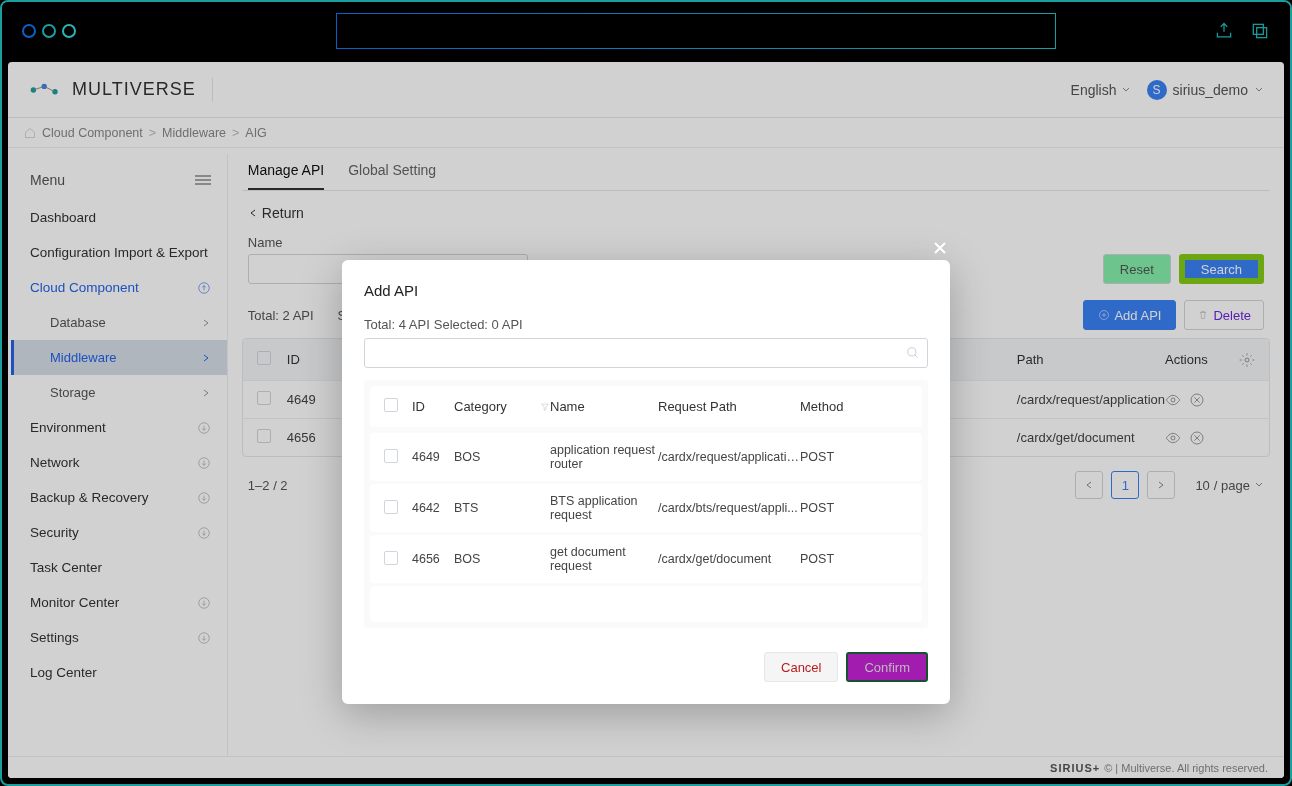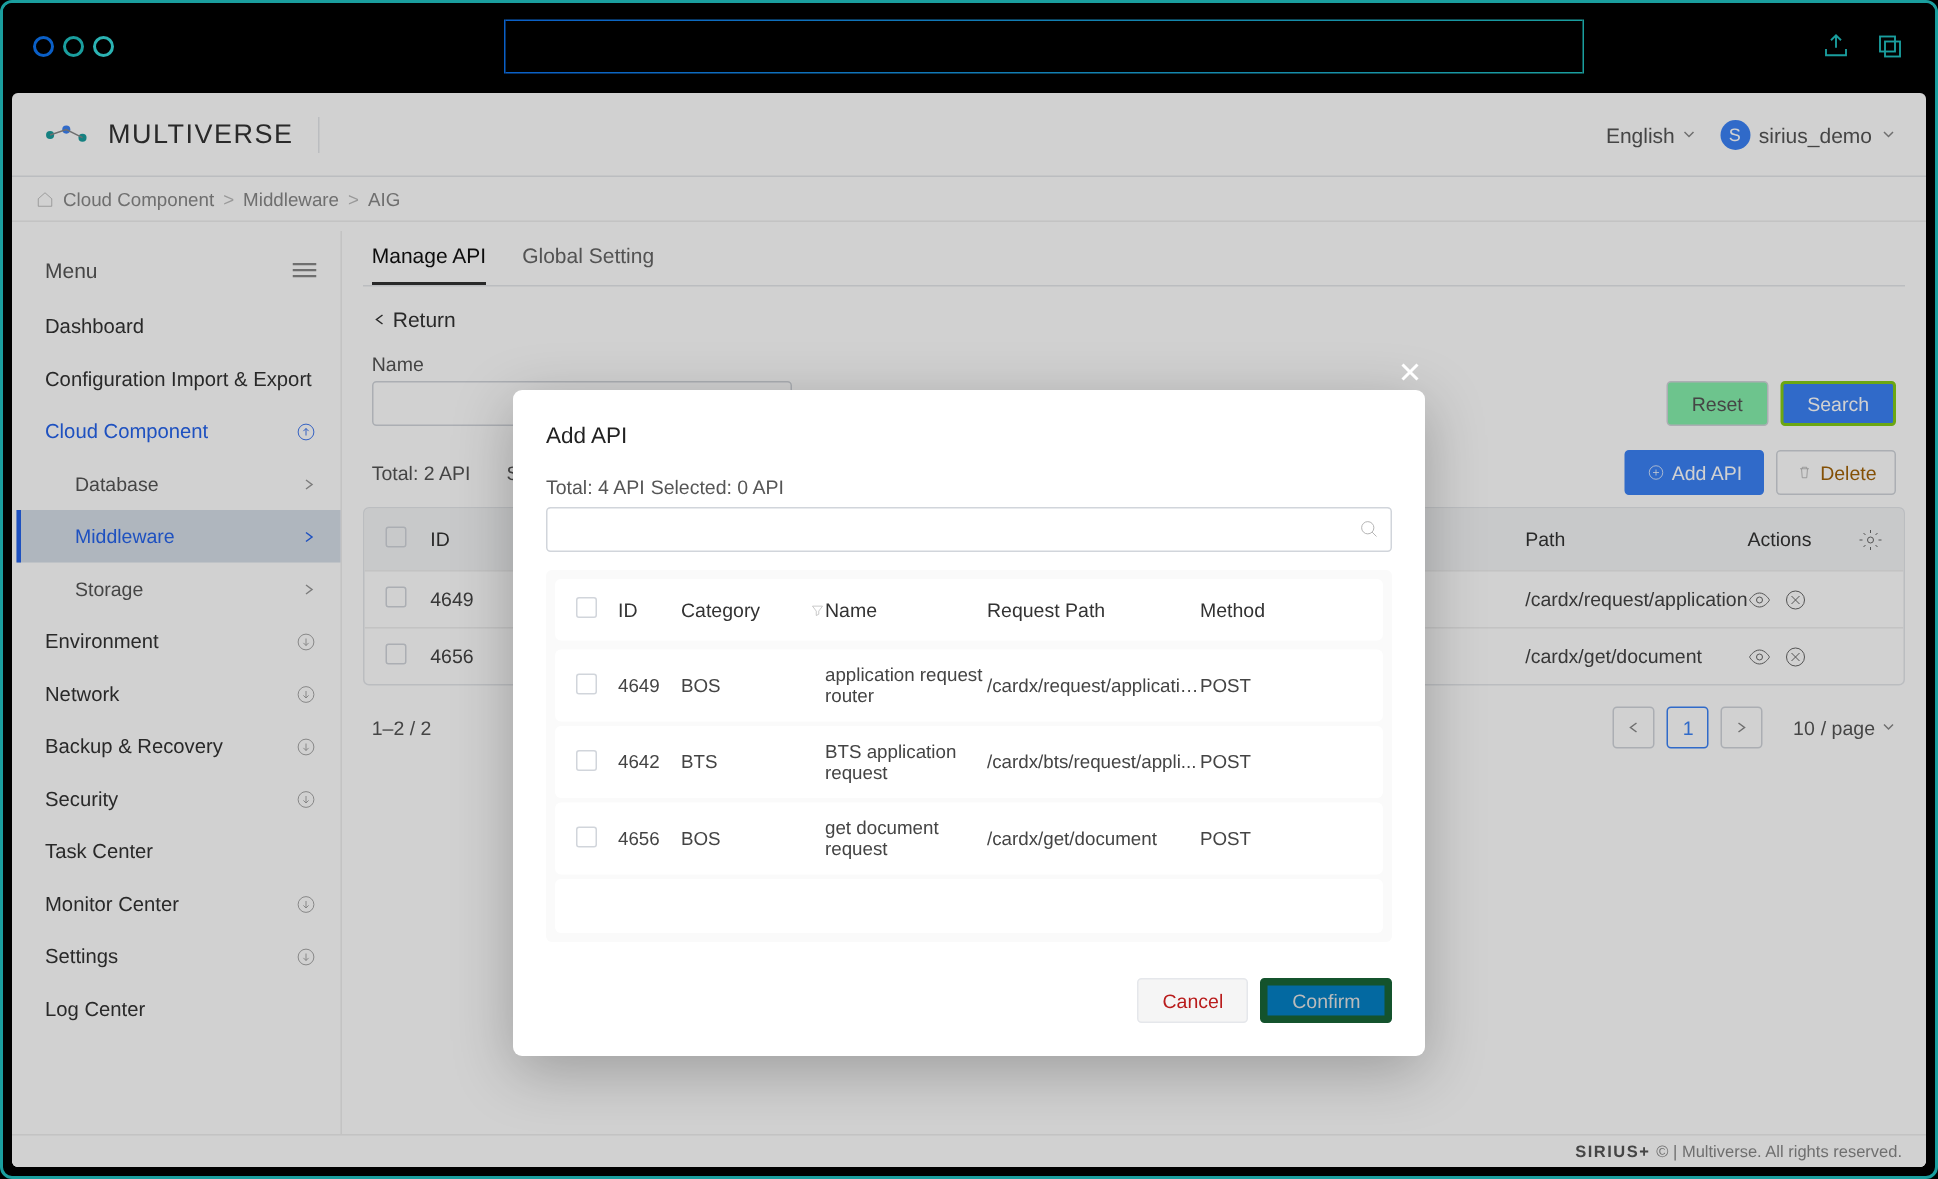--- a/index.html
+++ b/index.html
@@ -55,27 +55,27 @@
 .return { padding: 14px 6px; font-size: 14px; color: #333; display: flex; align-items: center; gap: 4px; cursor: pointer; font-weight: 500; }
 .return svg { width: 10px; height: 10px; stroke: #333; }
 
 .filter-row { display: flex; align-items: flex-end; padding: 0 6px 16px; gap: 16px; }
 .field { display: flex; flex-direction: column; gap: 4px; }
 .field label { font-size: 13px; color: #555; }
 .field input { width: 280px; height: 30px; border: 1px solid #d1d5db; border-radius: 3px; padding: 0 8px; font-size: 13px; }
 .filter-actions { margin-left: auto; display: flex; gap: 8px; }
 .filter-actions button { height: 30px; padding: 0 16px; border-radius: 3px; font-size: 13px; cursor: pointer; }
 .btn-reset { background: #86efac; border: 1px solid #d1d5db; color: #555; }
-.btn-search { background: #3b82f6; border: 2px solid #84cc16; color: #fff; }
+.btn-search { background: #3b82f6; border: 6px solid #84cc16; color: #fff; }
 
 .table-meta { display: flex; align-items: center; gap: 24px; padding: 0 6px 8px; font-size: 13px; color: #555; }
 .table-meta .right { margin-left: auto; display: flex; gap: 8px; }
 .btn-add { background: #3b82f6; border: 1px solid #3b82f6; color: #fff; height: 30px; padding: 0 14px; border-radius: 3px; font-size: 13px; display: flex; align-items: center; gap: 4px; cursor: pointer; }
 .btn-add svg { width: 12px; height: 12px; stroke: #fff; }
-.btn-delete { background: #fff; border: 1px solid #d1d5db; color: #a16207; height: 30px; padding: 0 12px; border-radius: 3px; font-size: 13px; display: flex; align-items: center; gap: 4px; }
+.btn-delete { background: #fff; border: 1px solid #d1d5db; color: #6d28d9; height: 30px; padding: 0 12px; border-radius: 3px; font-size: 13px; display: flex; align-items: center; gap: 4px; }
 .btn-delete svg { width: 12px; height: 12px; stroke: #aaa; }
 
 .table { border: 1px solid #e5e7eb; border-radius: 4px; overflow: hidden; }
 .thead { display: flex; background: #f5f6f7; padding: 12px 14px; font-size: 13px; color: #333; font-weight: 500; align-items: center; }
 .trow { display: flex; padding: 10px 14px; font-size: 13px; color: #444; border-top: 1px solid #eee; align-items: center; }
 .col-ck { width: 30px; }
 .col-id { width: 60px; }
 .col-path { flex: 1; }
 .col-actions { width: 90px; display: flex; gap: 8px; align-items: center; }
 .col-actions .gear-col { margin-left: auto; }
@@ -108,21 +108,21 @@
 .mcol-ck { width: 28px; }
 .mcol-id { width: 42px; }
 .mcol-cat { width: 96px; display: flex; align-items: center; gap: 6px; }
 .mcol-name { width: 108px; }
 .mcol-path { width: 142px; white-space: nowrap; overflow: hidden; text-overflow: ellipsis; }
 .mcol-method { width: 60px; }
 .filter-icon { width: 10px; height: 10px; stroke: #aaa; fill: none; margin-left: auto; }
 .modal-footer { display: flex; justify-content: flex-end; gap: 8px; margin-top: 24px; }
 .modal-footer button { height: 30px; padding: 0 16px; border-radius: 3px; font-size: 13px; cursor: pointer; }
 .btn-cancel { background: #f5f5f5; border: 1px solid #e5e7eb; color: #b91c1c; }
-.btn-confirm { background: #0369a1; border: 5px solid #14532d; color: #bbb; }
+.btn-confirm { background: #a21caf; border: 2px solid #14532d; color: #bbb; }
 .spacer-row { height: 36px; background: #fff; border-radius: 4px; }
 </style>
 </head>
 <body>
 
 <div class="top-bar">
   <div class="top-circles">
     <span class="circle c-blue"></span>
     <span class="circle c-teal"></span>
     <span class="circle c-cyan"></span>

